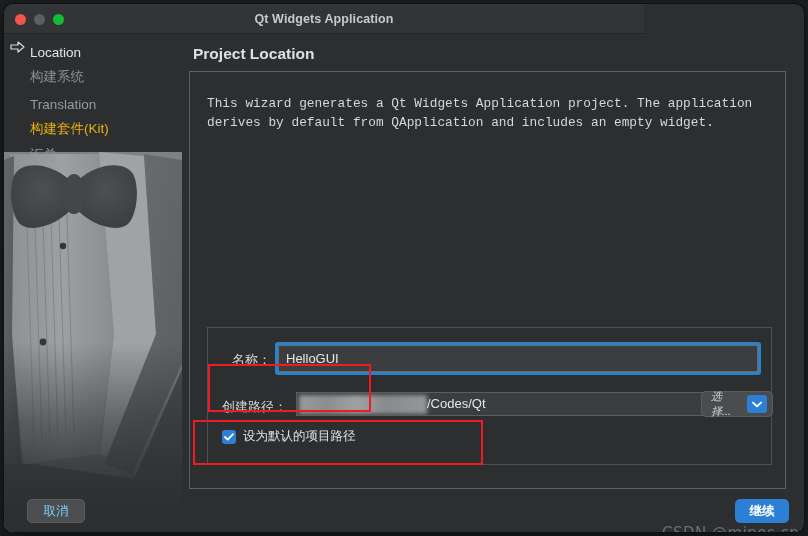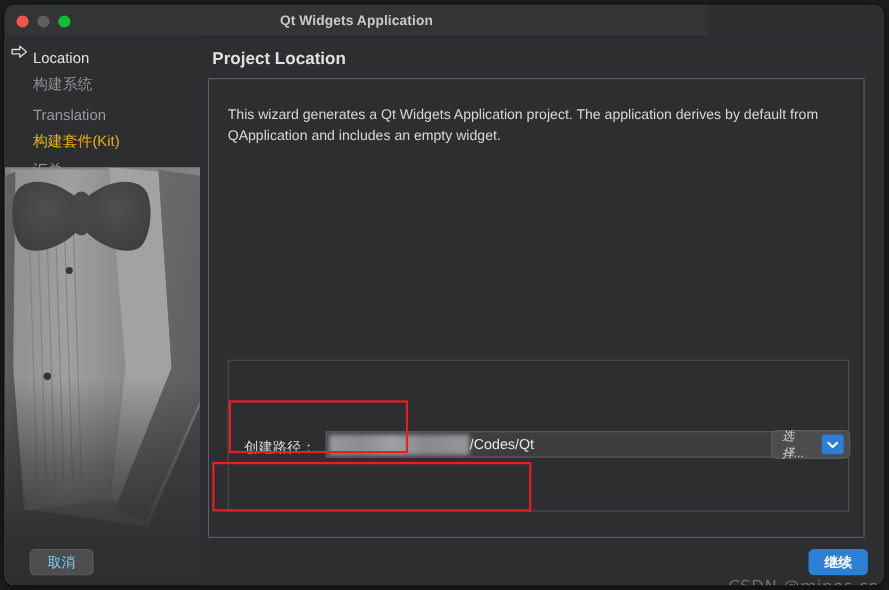--- a/index.html
+++ b/index.html
@@ -87,21 +87,21 @@
   #outer-panel {
     position: absolute; left: 7px; top: 37px;
     width: 597px; height: 418px;
     border: 1px solid #5e6163;
     background: #2c2e30;
   }
 
   #desc {
     position: absolute; left: 17px; top: 22px;
     width: 550px;
-    font-size: 12.8px; line-height: 19px; color: #d6d7d8;
+    font-size: 12.8px; line-height: 19px; color: #d6d7d8; font-family: Liberation Mono, monospace;
   }
 
   
   #group-box {
     position: absolute; left: 17px; top: 255px;
     width: 565px; height: 138px;
     border: 1px solid #4e5052;
   }
 
   
@@ -306,37 +306,50 @@
     <div id="content">
 
       <div id="page-title">Project Location</div>
 
       <div id="outer-panel">
 
         <div id="desc">This wizard generates a Qt Widgets Application project. The application derives by default from QApplication and includes an empty widget.</div>
 
         <div id="group-box">
 
+          <div id="row-name">
+            <div id="label-name">名称：</div>
+            <input id="input-name" type="text" value="HelloGUI" style="">
+            <div id="focus-ring"></div>
+          </div>
 
           <div id="row-path">
             <div id="label-path">创建路径：</div>
             <div id="input-path">
               <div id="redacted"></div>
               <div id="path-text">/Codes/Qt</div>
             </div>
             <div id="btn-choose">
               <span id="btn-choose-label">选择...</span>
               <span id="chevron-box">
                 <svg width="10" height="7" viewBox="0 0 10 7">
                   <path d="M1 1.6 L5 5.4 L9 1.6" fill="none" stroke="#ffffff" stroke-width="1.9" stroke-linecap="round" stroke-linejoin="round"></path>
                 </svg>
               </span>
             </div>
           </div>
 
+          <div id="row-check">
+            <span id="chk">
+              <svg width="10" height="8" viewBox="0 0 10 8">
+                <path d="M1 4 L3.7 6.6 L9 1.2" fill="none" stroke="#ffffff" stroke-width="1.8" stroke-linecap="round" stroke-linejoin="round"></path>
+              </svg>
+            </span>
+            <span id="chk-label">设为默认的项目路径</span>
+          </div>
 
         </div>
 
         <div class="annot" id="annot-name"></div>
         <div class="annot" id="annot-path"></div>
 
       </div>
     </div>
 
     <div id="footer">

